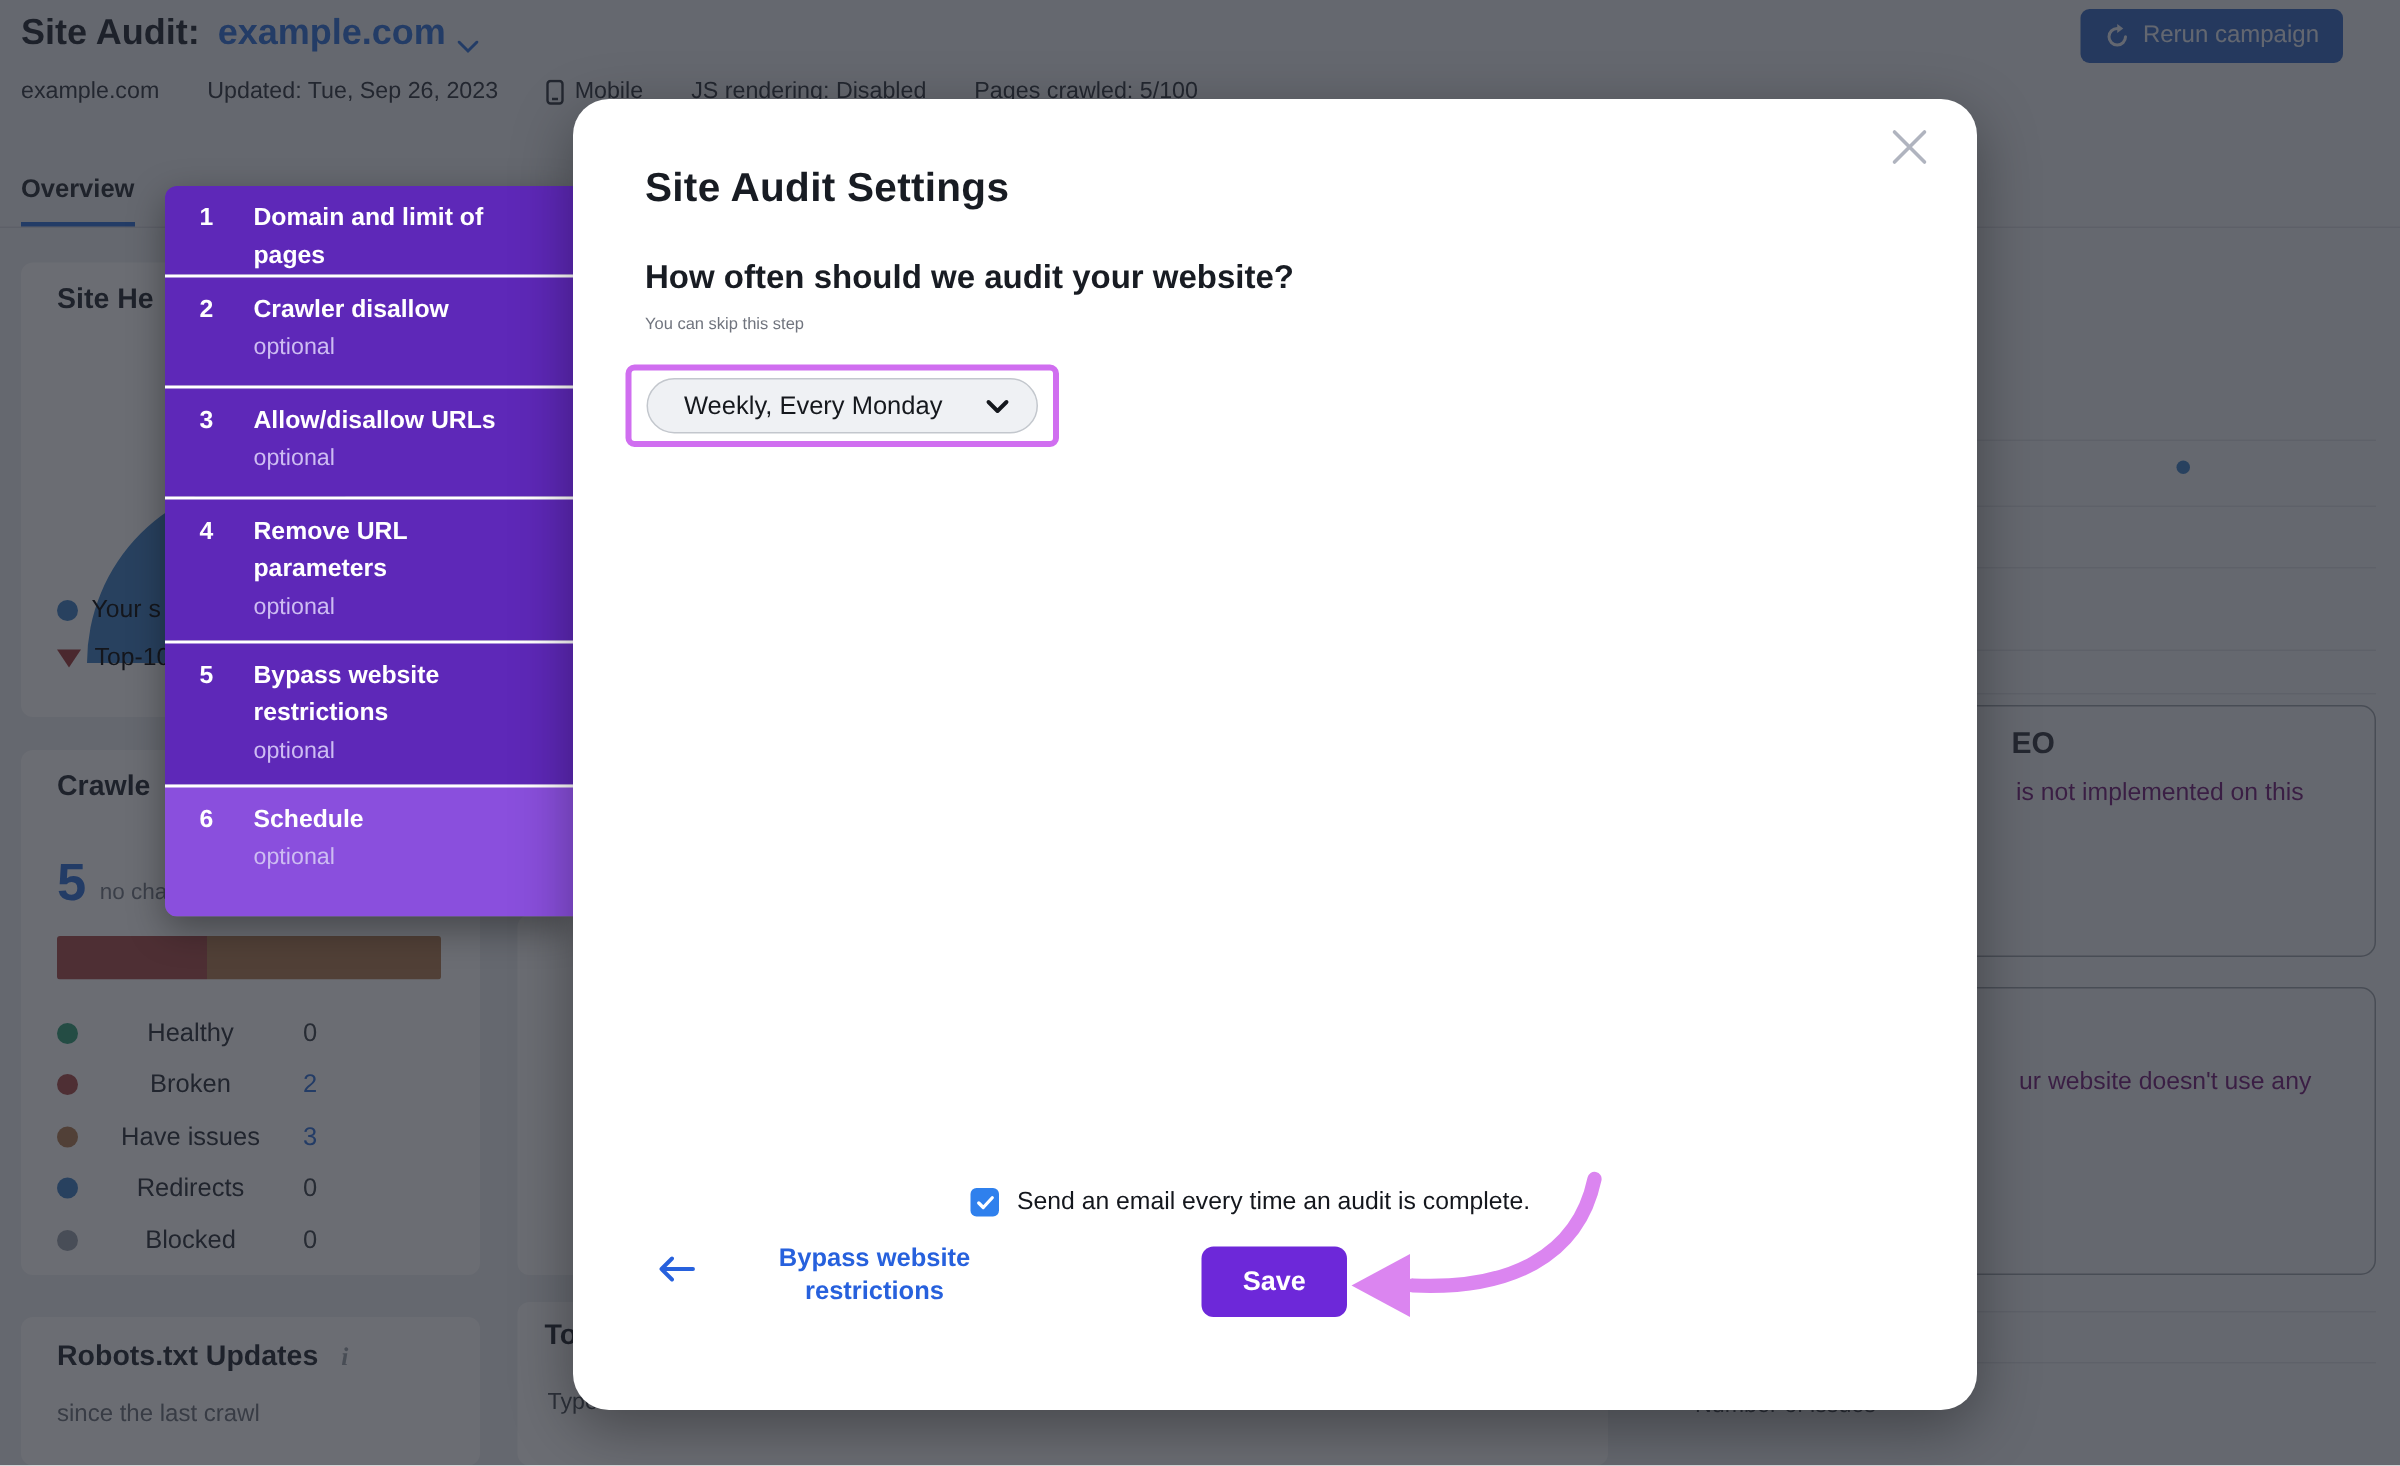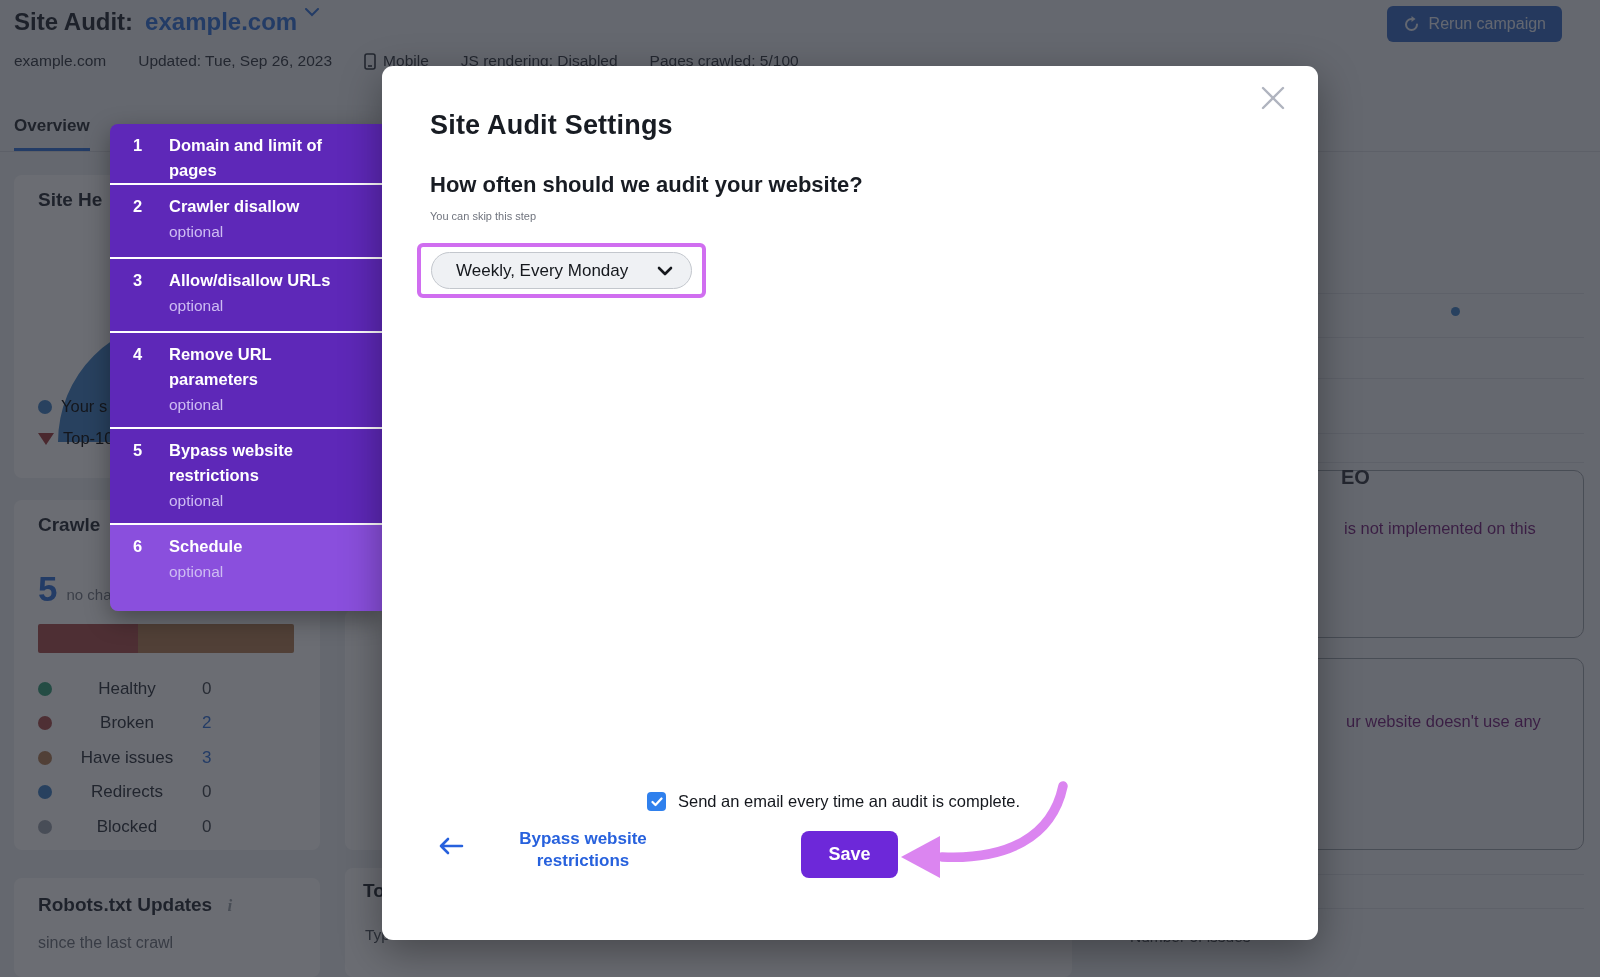--- a/index.html
+++ b/index.html
@@ -1,21 +1,21 @@
 <!DOCTYPE html>
 <html><head>
 <meta charset="utf-8">
 <style>
   * { margin:0; padding:0; box-sizing:border-box; }
   html,body { width:1600px; height:977px; overflow:hidden; }
   body { font-family:"Liberation Sans", sans-serif; background:#eef0f2; position:relative; }
 
   
   .page { position:absolute; inset:0; z-index:1; }
-  .pg-title-row { position:absolute; left:14px; top:8px; display:flex; align-items:flex-start; }
+  .pg-title-row { position:absolute; left:14px; top:8px; display:flex; align-items:flex-end; }
   .pg-title { font-size:24px; font-weight:700; color:#1b212b; }
   .pg-project { font-size:24px; font-weight:700; color:#2e6fd8; margin-left:12px; }
   .caret-svg { margin-left:8px; }
   .meta-row { position:absolute; left:14px; top:52px; display:flex; align-items:center; font-size:15.5px; color:#2c323b; }
   .meta-item { margin-right:32px; display:flex; align-items:center; }
   .rerun-btn { position:absolute; right:38px; top:6px; height:36px; padding:0 16px; background:#3468c0; border-radius:6px; color:#e7edf7; font-size:16px; display:flex; align-items:center; gap:9px; border:none; }
   .tab { position:absolute; left:14px; top:116px; font-size:17px; font-weight:700; color:#20262e; padding-bottom:12px; border-bottom:4px solid #2e6fd8; }
   .tabs-divider { position:absolute; left:0; top:151px; width:1600px; height:1px; background:#d7dadf; }
 
   .card { position:absolute; background:#ffffff; border-radius:8px; }
@@ -67,21 +67,21 @@
   .step { position:relative; background:#5e28b8; padding:9px 14px 0 23px; }
   .step.active { background:#8a4fdd; }
   .step + .step { border-top:2px solid #ffffff; }
   .step-num { position:absolute; left:23px; top:9px; color:#ffffff; font-size:16.5px; font-weight:700; line-height:25px; }
   .step-title { margin-left:36px; width:172px; color:#ffffff; font-size:16.5px; font-weight:700; line-height:25px; }
   .step-opt { margin-left:36px; color:#cdbcf2; font-size:15.5px; line-height:24px; margin-top:1px; }
   .s1 { height:59px; } .s2 { height:74px; } .s3 { height:74px; }
   .s4 { height:96px; } .s5 { height:96px; } .s6 { height:88px; }
 
   
-  .modal { position:absolute; left:382px; top:66px; width:936px; height:874px; background:#ffffff; border-radius:11px; z-index:20; box-shadow:0 12px 40px rgba(0,0,0,0.35); }
+  .modal { position:absolute; left:382px; top:66px; width:936px; height:874px; background:#ffffff; border-radius:24px; z-index:20; box-shadow:0 12px 40px rgba(0,0,0,0.35); }
   .close-btn { position:absolute; right:28px; top:16px; width:34px; height:34px; background:none; border:none; cursor:pointer; }
   .modal-title { position:absolute; left:48px; top:44px; font-size:27px; font-weight:800; color:#181c23; letter-spacing:0.2px; }
   .modal-question { position:absolute; left:48px; top:106px; font-size:22px; font-weight:700; color:#181c23; }
   .modal-note { position:absolute; left:48px; top:144px; font-size:11px; color:#70747e; }
   .hl-box { position:absolute; left:35px; top:177px; width:289px; height:55px; border:4px solid #d06ef0; border-radius:6px; background:#ffffff; }
   .select-pill { position:absolute; left:10px; top:5px; width:261px; height:37px; background:#eff1f4; border:1px solid #c3c7cd; border-radius:19px; display:flex; align-items:center; padding:0 18px 0 24px; cursor:pointer; }
   .select-text { font-size:17px; font-weight:500; color:#15181d; flex:1; }
   .checkbox-row { position:absolute; left:265px; top:726px; display:flex; align-items:center; gap:12px; }
   .checkbox { width:19px; height:19px; border-radius:4px; background:#2f80ed; display:flex; align-items:center; justify-content:center; }
   .checkbox-label { font-size:16.5px; color:#14171d; }
@@ -199,21 +199,21 @@
   </div>
 
   <div class="rc-line" style="top:293px;"></div>
   <div class="rc-line" style="top:337px;"></div>
   <div class="rc-line" style="top:378px;"></div>
   <div class="rc-line" style="top:433px;"></div>
   <div class="rc-line" style="top:462px;"></div>
   <div class="rc-dot"></div>
 
   <div class="rc-card" id="rc-card-a"></div>
-  <div class="rc-frag-head" style="left:1341px; top:466px;text-align:right;">EO</div>
+  <div class="rc-frag-head" style="left:1341px; top:485px;text-align:right;">EO</div>
   <div class="rc-frag" style="left:1344px; top:519px;">is not implemented on this</div>
 
   <div class="rc-card" id="rc-card-b"></div>
   <div class="rc-frag" style="left:1346px; top:712px;">ur website doesn't use any</div>
 
   <div class="rc-line" style="top:874px;"></div>
   <div class="rc-line" style="top:908px;"></div>
   <div class="th-text" style="left:1130px; top:928px;">Number of issues</div>
 </div>
 

